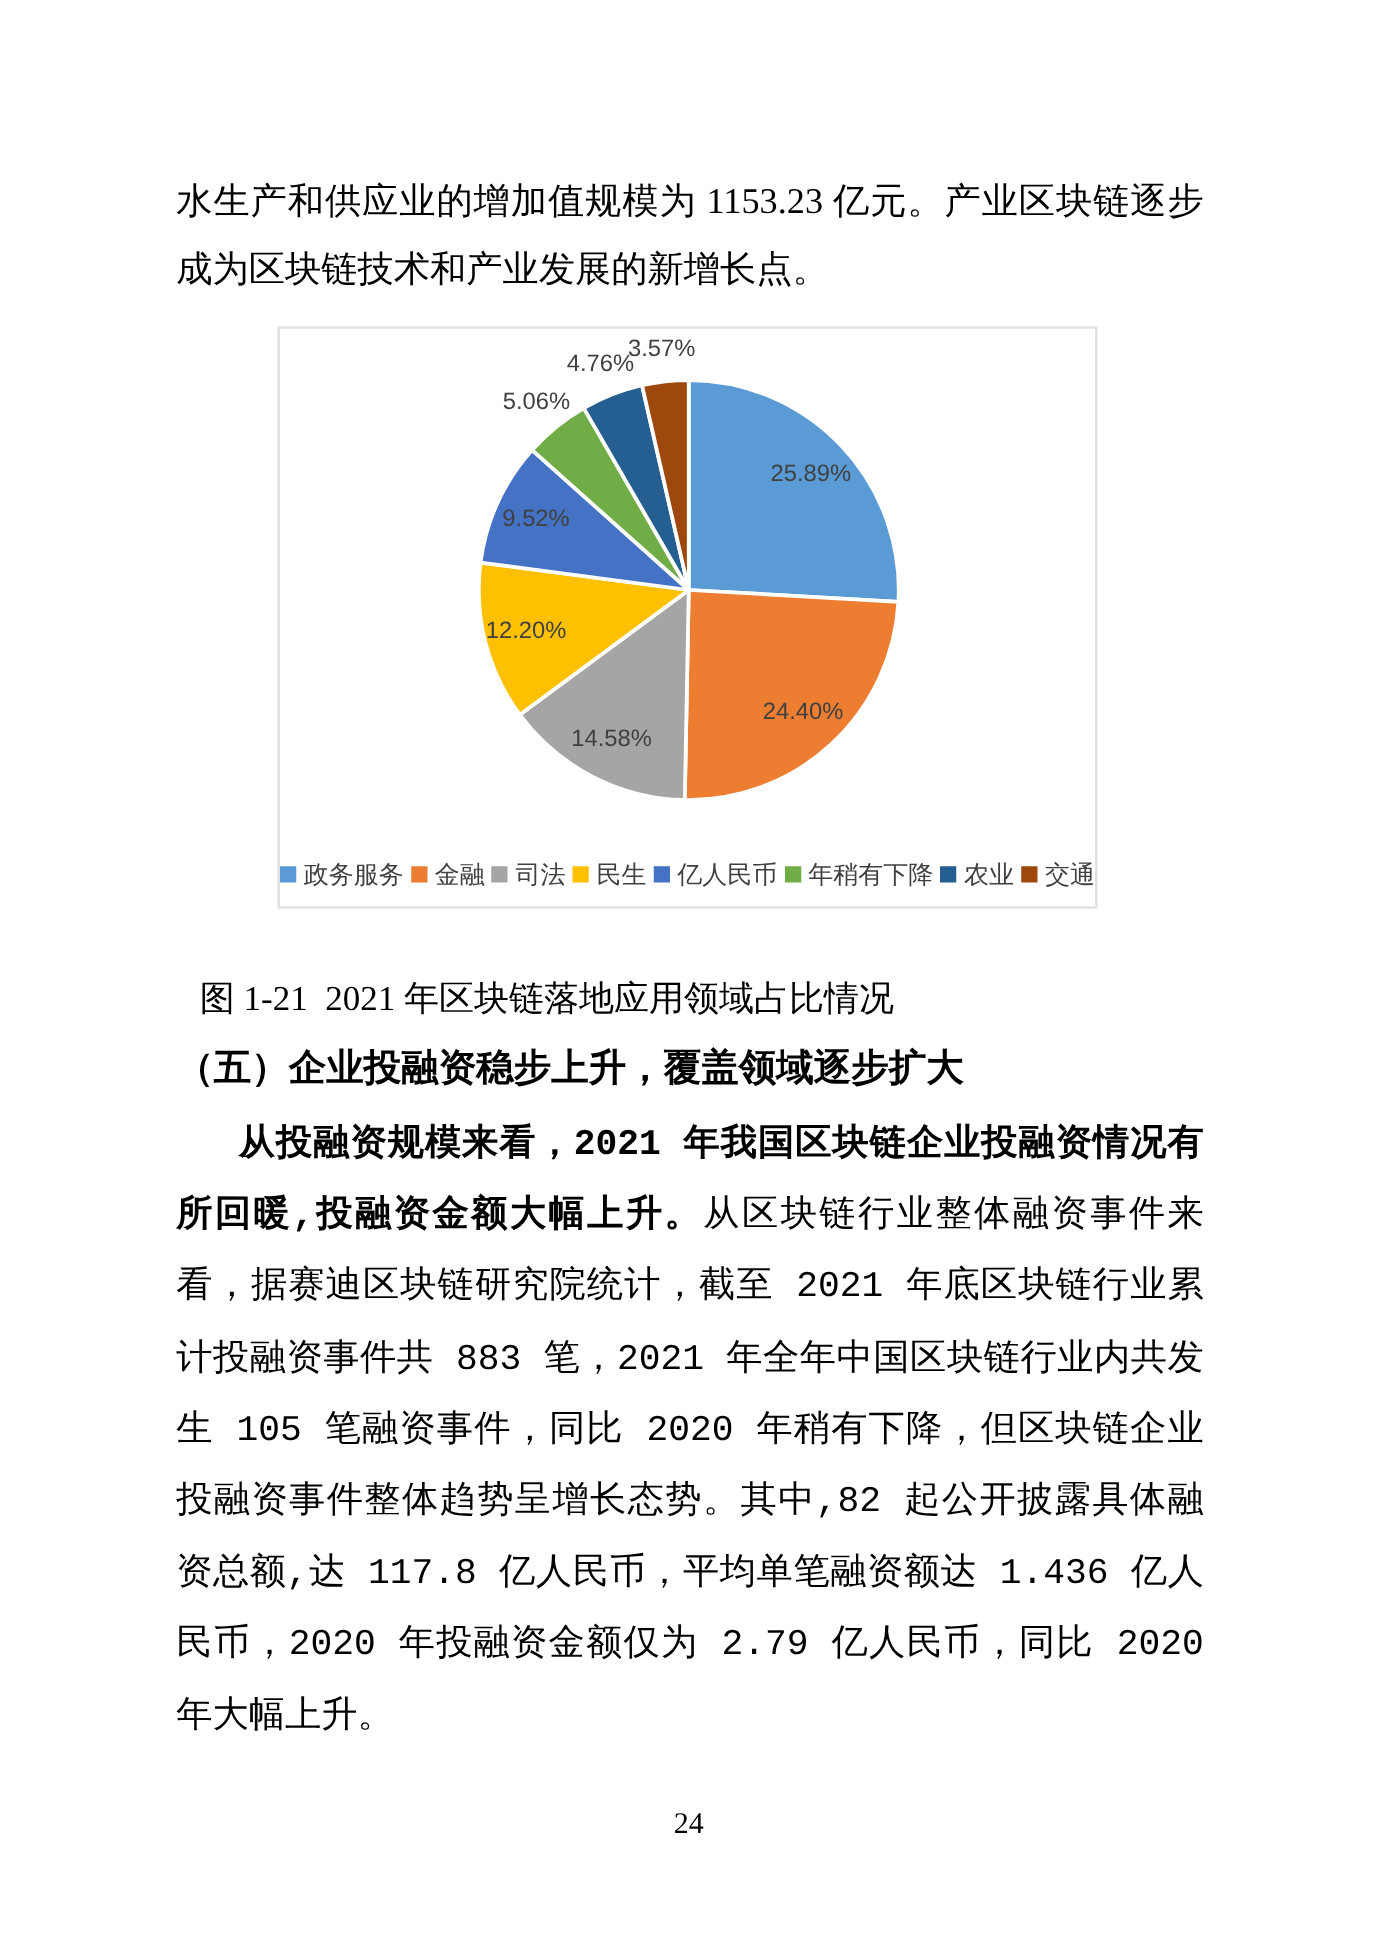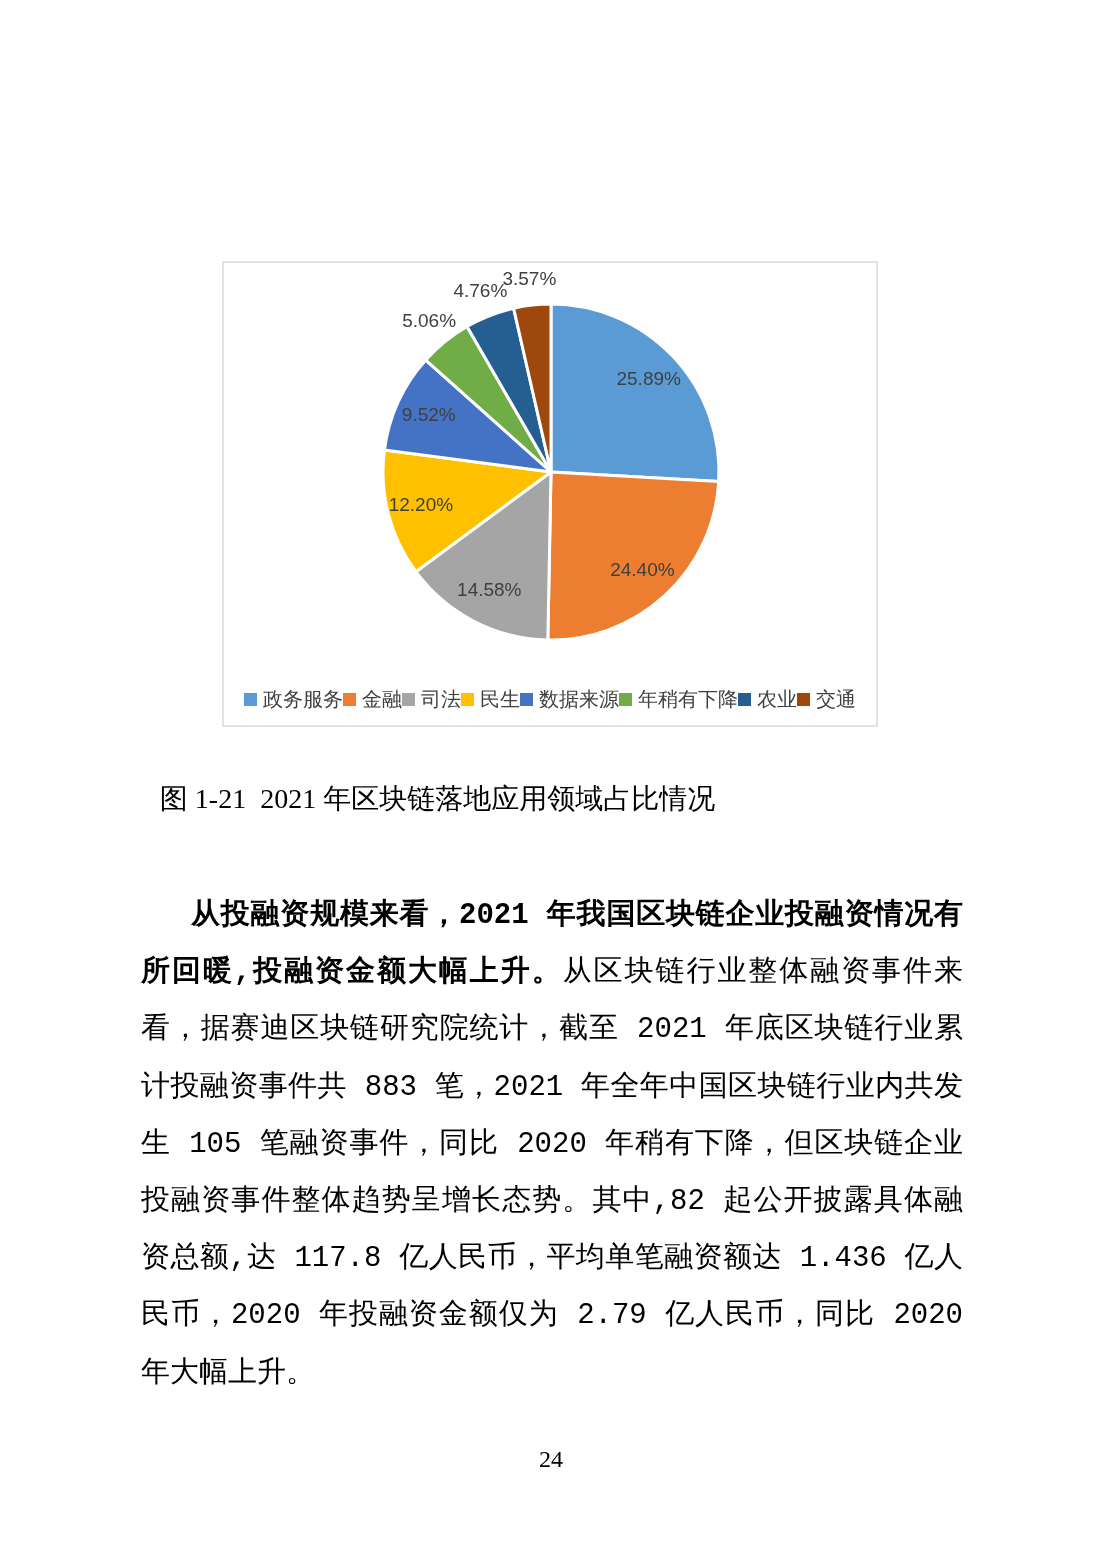--- a/index.html
+++ b/index.html
@@ -25,21 +25,21 @@
     background:#ffffff;
     border:2px solid #e2e2e2;
   }
   #pie-svg { position:absolute; left:0; top:0; width:652px; height:462px; }
   .slice-label {
     font-family:"Liberation Sans","DejaVu Sans",sans-serif;
     font-size:19px; fill:#404040;
   }
   .legend {
     position:absolute; left:0; right:0; bottom:12px;
-    display:flex; justify-content:center; align-items:center; 
+    display:flex; justify-content:space-between; align-items:center; 
     font-family:Liberation Serif, serif;
     font-size:20px; color:#404040; white-space:nowrap;
   }
   .legend-item { display:inline-flex; align-items:center; gap:6px; }
   .swatch { width:13px; height:13px; display:inline-block; flex:none; }
 
   .source-line {
     position:absolute; left:140px; top:737px; width:795px;
     text-align:right; font-size:25px; font-weight:600;
   }
@@ -54,20 +54,21 @@
   .page-num {
     position:absolute; left:0; top:1446px; width:1102px;
     text-align:center; font-size:24px;
   }
 </style>
 </head>
 <body>
 
 <div class="page">
 
+  <p class="para" id="para1">水生产和供应业的增加值规模为 1153.23 亿元。产业区块链逐步成为区块链技术和产业发展的新增长点。</p>
 
   <div class="chart-box">
     <svg id="pie-svg" viewBox="0 0 652 462">
         <path d="M 327 209 L 327.00 41.00 A 168 168 0 0 1 494.73 218.44 Z" fill="#5B9BD5" stroke="#ffffff" stroke-width="3" stroke-linejoin="round"></path>
         <text x="424.7" y="116.7" text-anchor="middle" dominant-baseline="middle" class="slice-label">25.89%</text>
         <path d="M 327 209 L 494.73 218.44 A 168 168 0 0 1 323.83 376.97 Z" fill="#ED7D31" stroke="#ffffff" stroke-width="3" stroke-linejoin="round"></path>
         <text x="418.4" y="307.5" text-anchor="middle" dominant-baseline="middle" class="slice-label">24.40%</text>
         <path d="M 327 209 L 323.83 376.97 A 168 168 0 0 1 191.81 308.74 Z" fill="#A5A5A5" stroke="#ffffff" stroke-width="3" stroke-linejoin="round"></path>
         <text x="265.3" y="328.4" text-anchor="middle" dominant-baseline="middle" class="slice-label">14.58%</text>
         <path d="M 327 209 L 191.81 308.74 A 168 168 0 0 1 160.44 187.05 Z" fill="#FFC000" stroke="#ffffff" stroke-width="3" stroke-linejoin="round"></path>
@@ -93,38 +94,39 @@
         <span class="legend-item">
           <span class="swatch" style="background: rgb(165, 165, 165);"></span>
           <span>司法</span>
         </span>
         <span class="legend-item">
           <span class="swatch" style="background: rgb(255, 192, 0);"></span>
           <span>民生</span>
         </span>
         <span class="legend-item">
           <span class="swatch" style="background: rgb(68, 114, 196);"></span>
-          <span>数据来源</span>
+          <span>亿人民币</span>
         </span>
         <span class="legend-item">
           <span class="swatch" style="background: rgb(112, 173, 71);"></span>
           <span>年稍有下降</span>
         </span>
         <span class="legend-item">
           <span class="swatch" style="background: rgb(37, 94, 145);"></span>
           <span>农业</span>
         </span>
         <span class="legend-item">
           <span class="swatch" style="background: rgb(158, 72, 14);"></span>
           <span>交通</span>
         </span>
       </div>
   </div>
 
 
   <div class="caption">图 1-21  2021 年区块链落地应用领域占比情况</div>
 
+  <h2 class="heading">（五）企业投融资稳步上升，覆盖领域逐步扩大</h2>
 
   <p class="para" id="para2"><span class="lead-bold">从投融资规模来看，2021 年我国区块链企业投融资情况有所回暖,投融资金额大幅上升。</span><span>从区块链行业整体融资事件来看，据赛迪区块链研究院统计，截至 2021 年底区块链行业累计投融资事件共 883 笔，2021 年全年中国区块链行业内共发生 105 笔融资事件，同比 2020 年稍有下降，但区块链企业投融资事件整体趋势呈增长态势。其中,82 起公开披露具体融资总额,达 117.8 亿人民币，平均单笔融资额达 1.436 亿人民币，2020 年投融资金额仅为 2.79 亿人民币，同比 2020 年大幅上升。</span></p>
 
   <div class="page-num">24</div>
 
 </div>
 
 </body></html>

